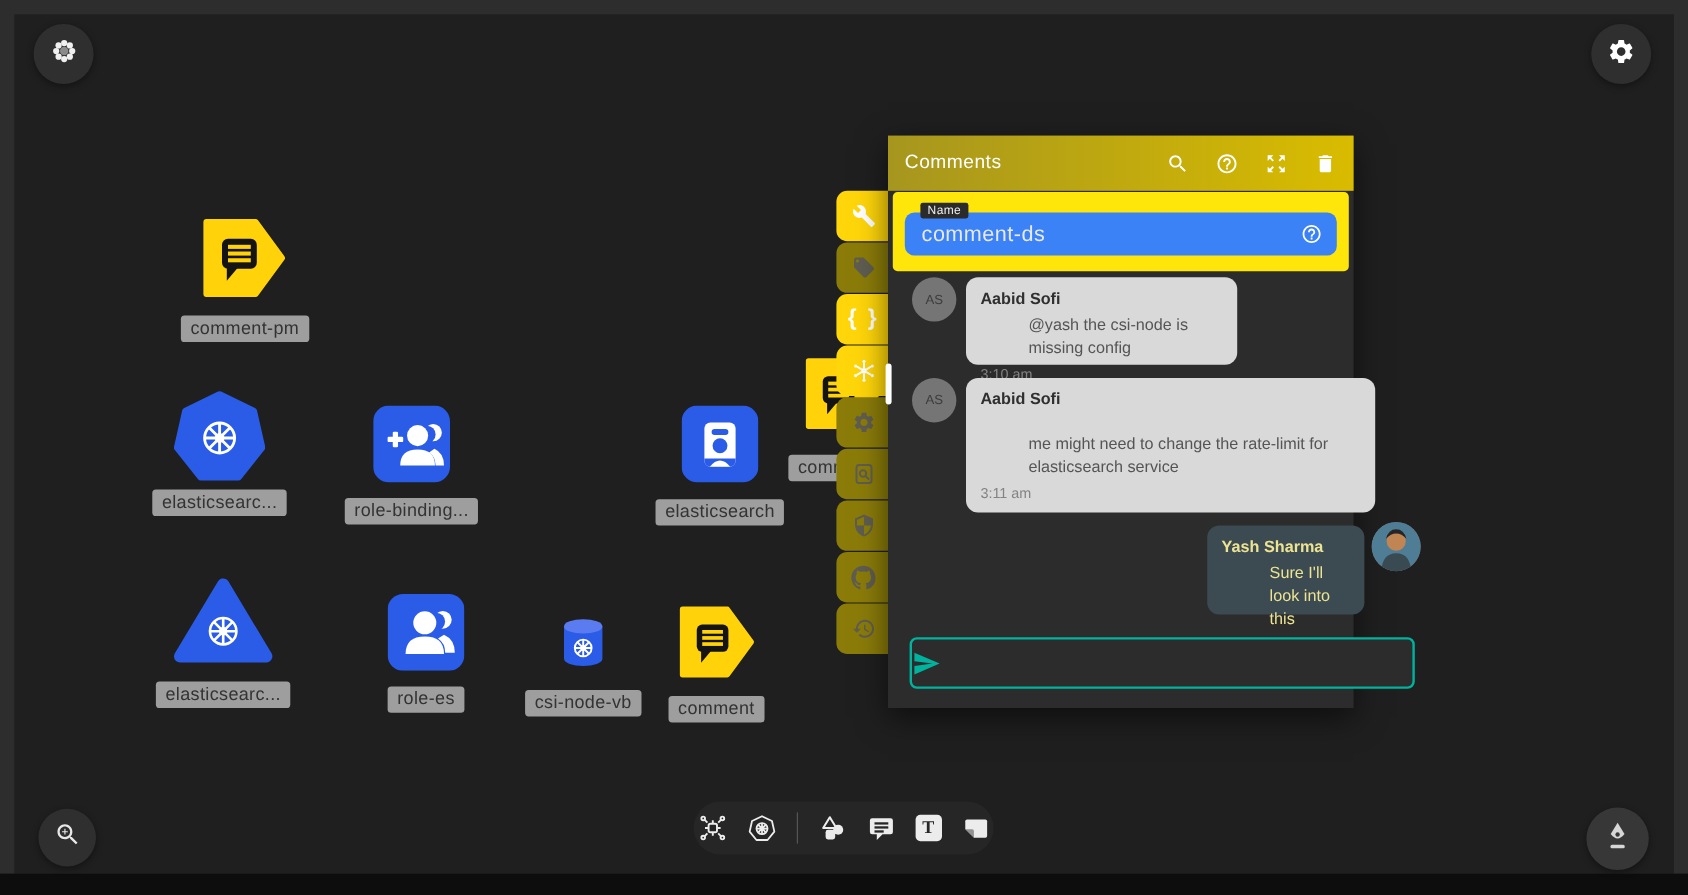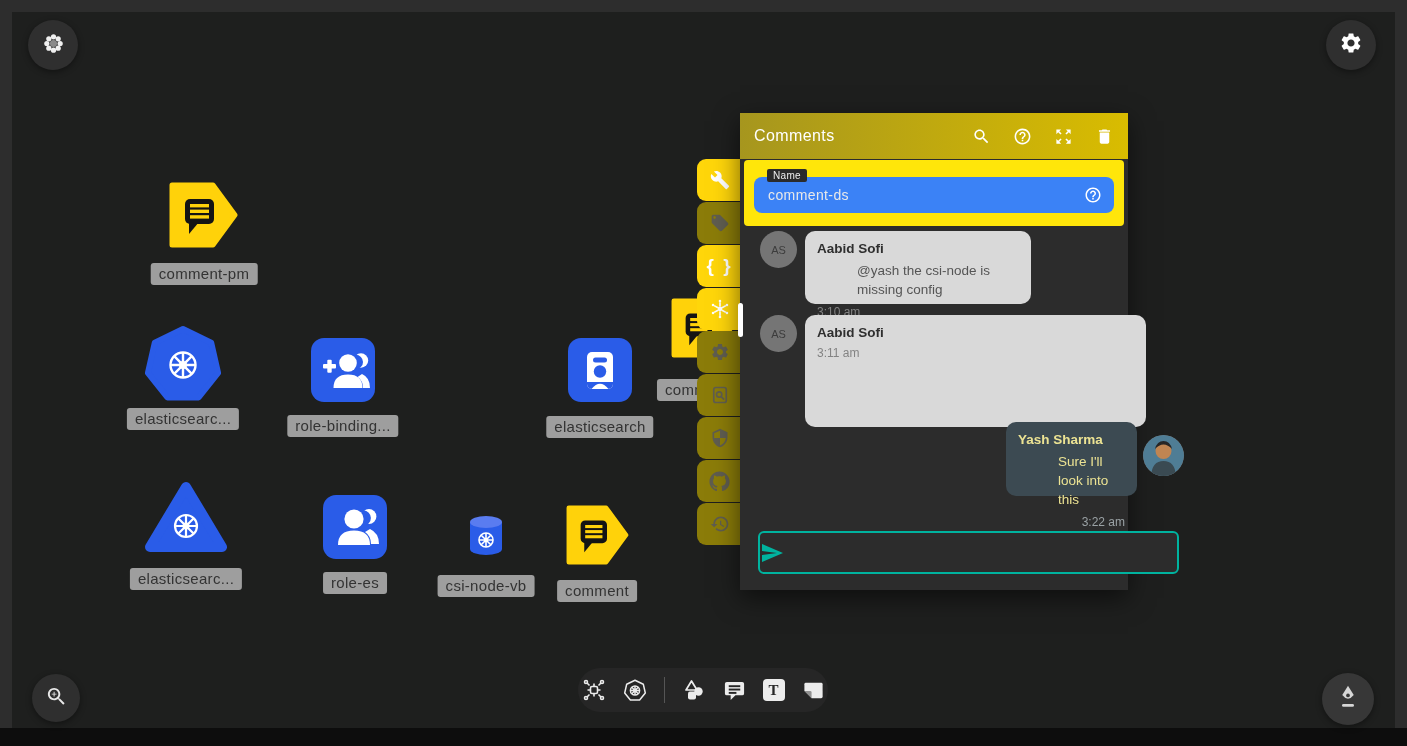--- a/index.html
+++ b/index.html
@@ -31,21 +31,21 @@
          box-shadow:0 8px 24px rgba(0,0,0,.55);}
   #panel-header{height:46px;background:linear-gradient(90deg,#a6961e,#d9bc00);display:flex;align-items:center;
          padding:0 14px;color:#fff;}
   #panel-title{font-size:16px;letter-spacing:.4px;flex:0 0 auto;}
   #header-icons{margin-left:auto;display:flex;align-items:center;gap:22px;}
   .hicon{color:#fff;cursor:pointer;display:flex;}
   #name-section{margin:1px 4px 0;background:#ffe60a;border-radius:4px;padding:17px 10px 13px;position:relative;}
   #name-input-wrap{position:relative;background:#3b82f6;border-radius:8px;height:36px;display:flex;align-items:center;}
   #name-chip{position:absolute;top:-8px;left:13px;background:#2b2b2b;color:#efefef;font-size:10px;
          padding:1px 6px;border-radius:2px;letter-spacing:.3px;}
-  #name-input{background:transparent;border:none;outline:none;color:#e9e9e9;font-size:14px;letter-spacing:.4px;
+  #name-input{background:transparent;border:none;outline:none;color:#e9e9e9;font-size:18px;letter-spacing:.4px;
          padding:0 14px;flex:1;font-family:"Liberation Sans",sans-serif;}
   #name-help{margin-right:12px;color:#fff;display:flex;cursor:pointer;}
 
   
   .avatar{position:absolute;border-radius:50%;background:#757575;color:#3c3c3c;display:flex;align-items:center;
          justify-content:center;font-size:11px;}
   .bubble{position:absolute;border-radius:10px;padding:10px 12px;box-sizing:border-box;}
   .bubble.light{background:#d9d9d9;color:#555;}
   .bubble.dark{background:#3c4a52;color:#ece393;}
   .msg-name{font-weight:bold;font-size:13.5px;color:#2f2f2f;margin-bottom:5px;}
@@ -350,24 +350,25 @@
       <div class="msg-name">Aabid Sofi</div>
       <div class="msg-text">@yash the csi-node is missing config</div>
       <div class="msg-time">3:10 am</div>
     </div>
 
     <div class="avatar" style="left:20px;top:202px;width:37px;height:37px;">
       <span>AS</span>
     </div>
     <div class="bubble light" style="left:65px;top:202px;width:341px;height:112px;">
       <div class="msg-name">Aabid Sofi</div>
+      <div class="msg-text" style="margin-top:20px;">me might need to change the rate-limit for elasticsearch service</div>
       <div class="msg-time">3:11 am</div>
     </div>
 
-    <div class="bubble dark" style="left:266px;top:309px;width:131px;height:74px;">
+    <div class="bubble dark" style="left:266px;top:325px;width:131px;height:74px;">
       <div class="msg-name">Yash Sharma</div>
       <div class="msg-text">Sure I'll look into this</div>
       <div class="msg-time">3:22 am</div>
     </div>
     <div class="avatar" style="left:403px;top:322px;width:41px;height:41px;overflow:hidden;">
       <svg width="41" height="41" viewBox="0 0 41 41">
         <circle cx="20.5" cy="20.5" r="20.5" fill="#4f7d95"></circle>
         <circle cx="20.5" cy="16" r="8" fill="#c08552"></circle>
         <path d="M12 14 q2 -8 8.5 -8 q6.5 0 8.5 8 q-4 -4.5 -8.5 -4.5 q-4.5 0 -8.5 4.5 z" fill="#262626"></path>
         <path d="M8 41 q1 -15 12.5 -15 q11.5 0 12.5 15 z" fill="#3a4a52"></path>

